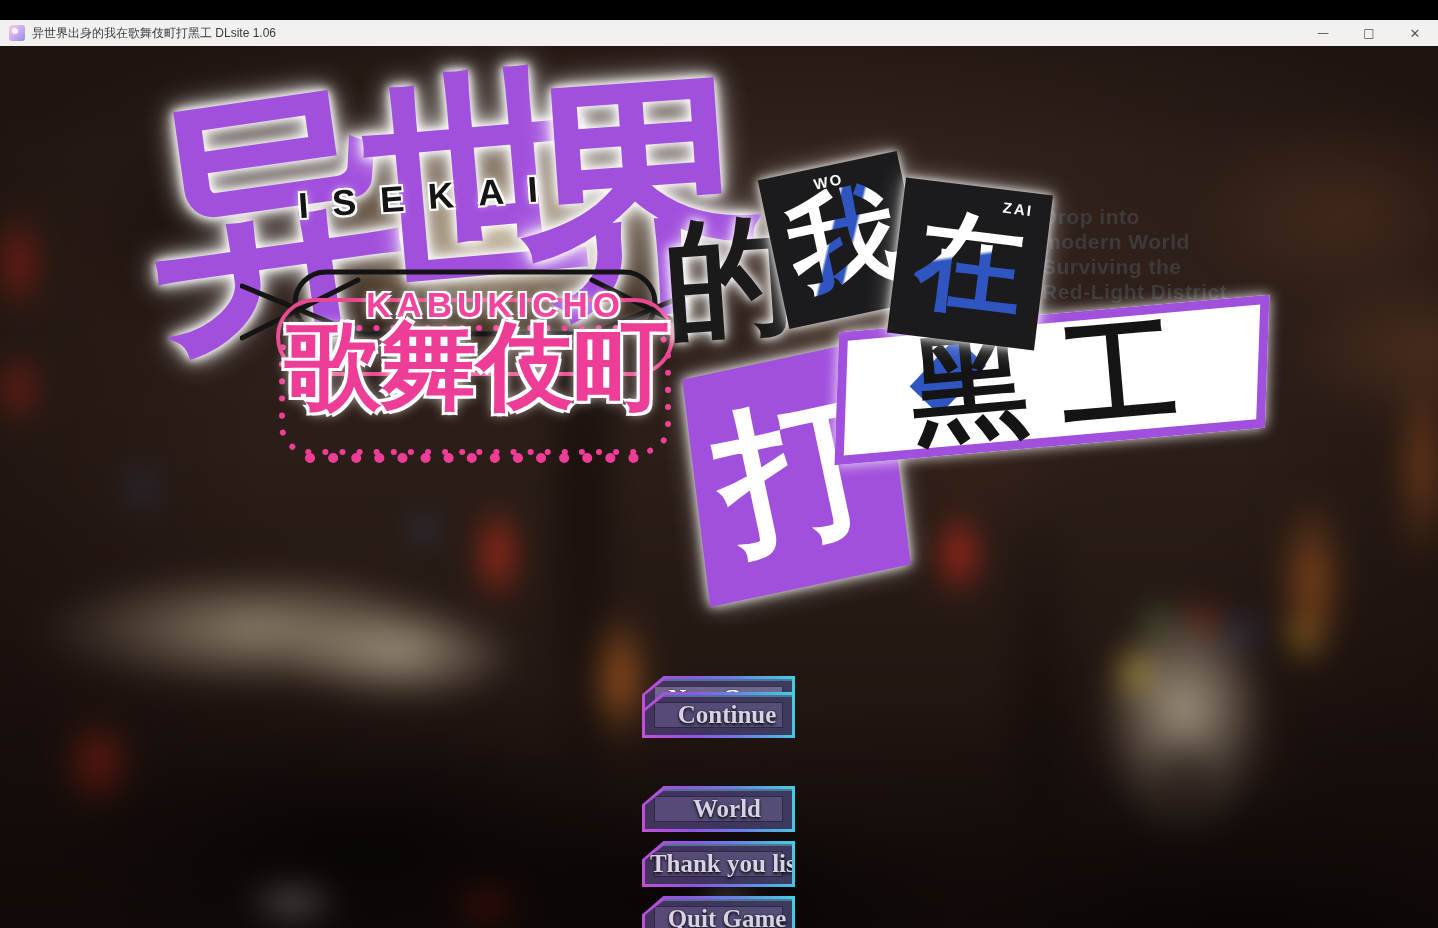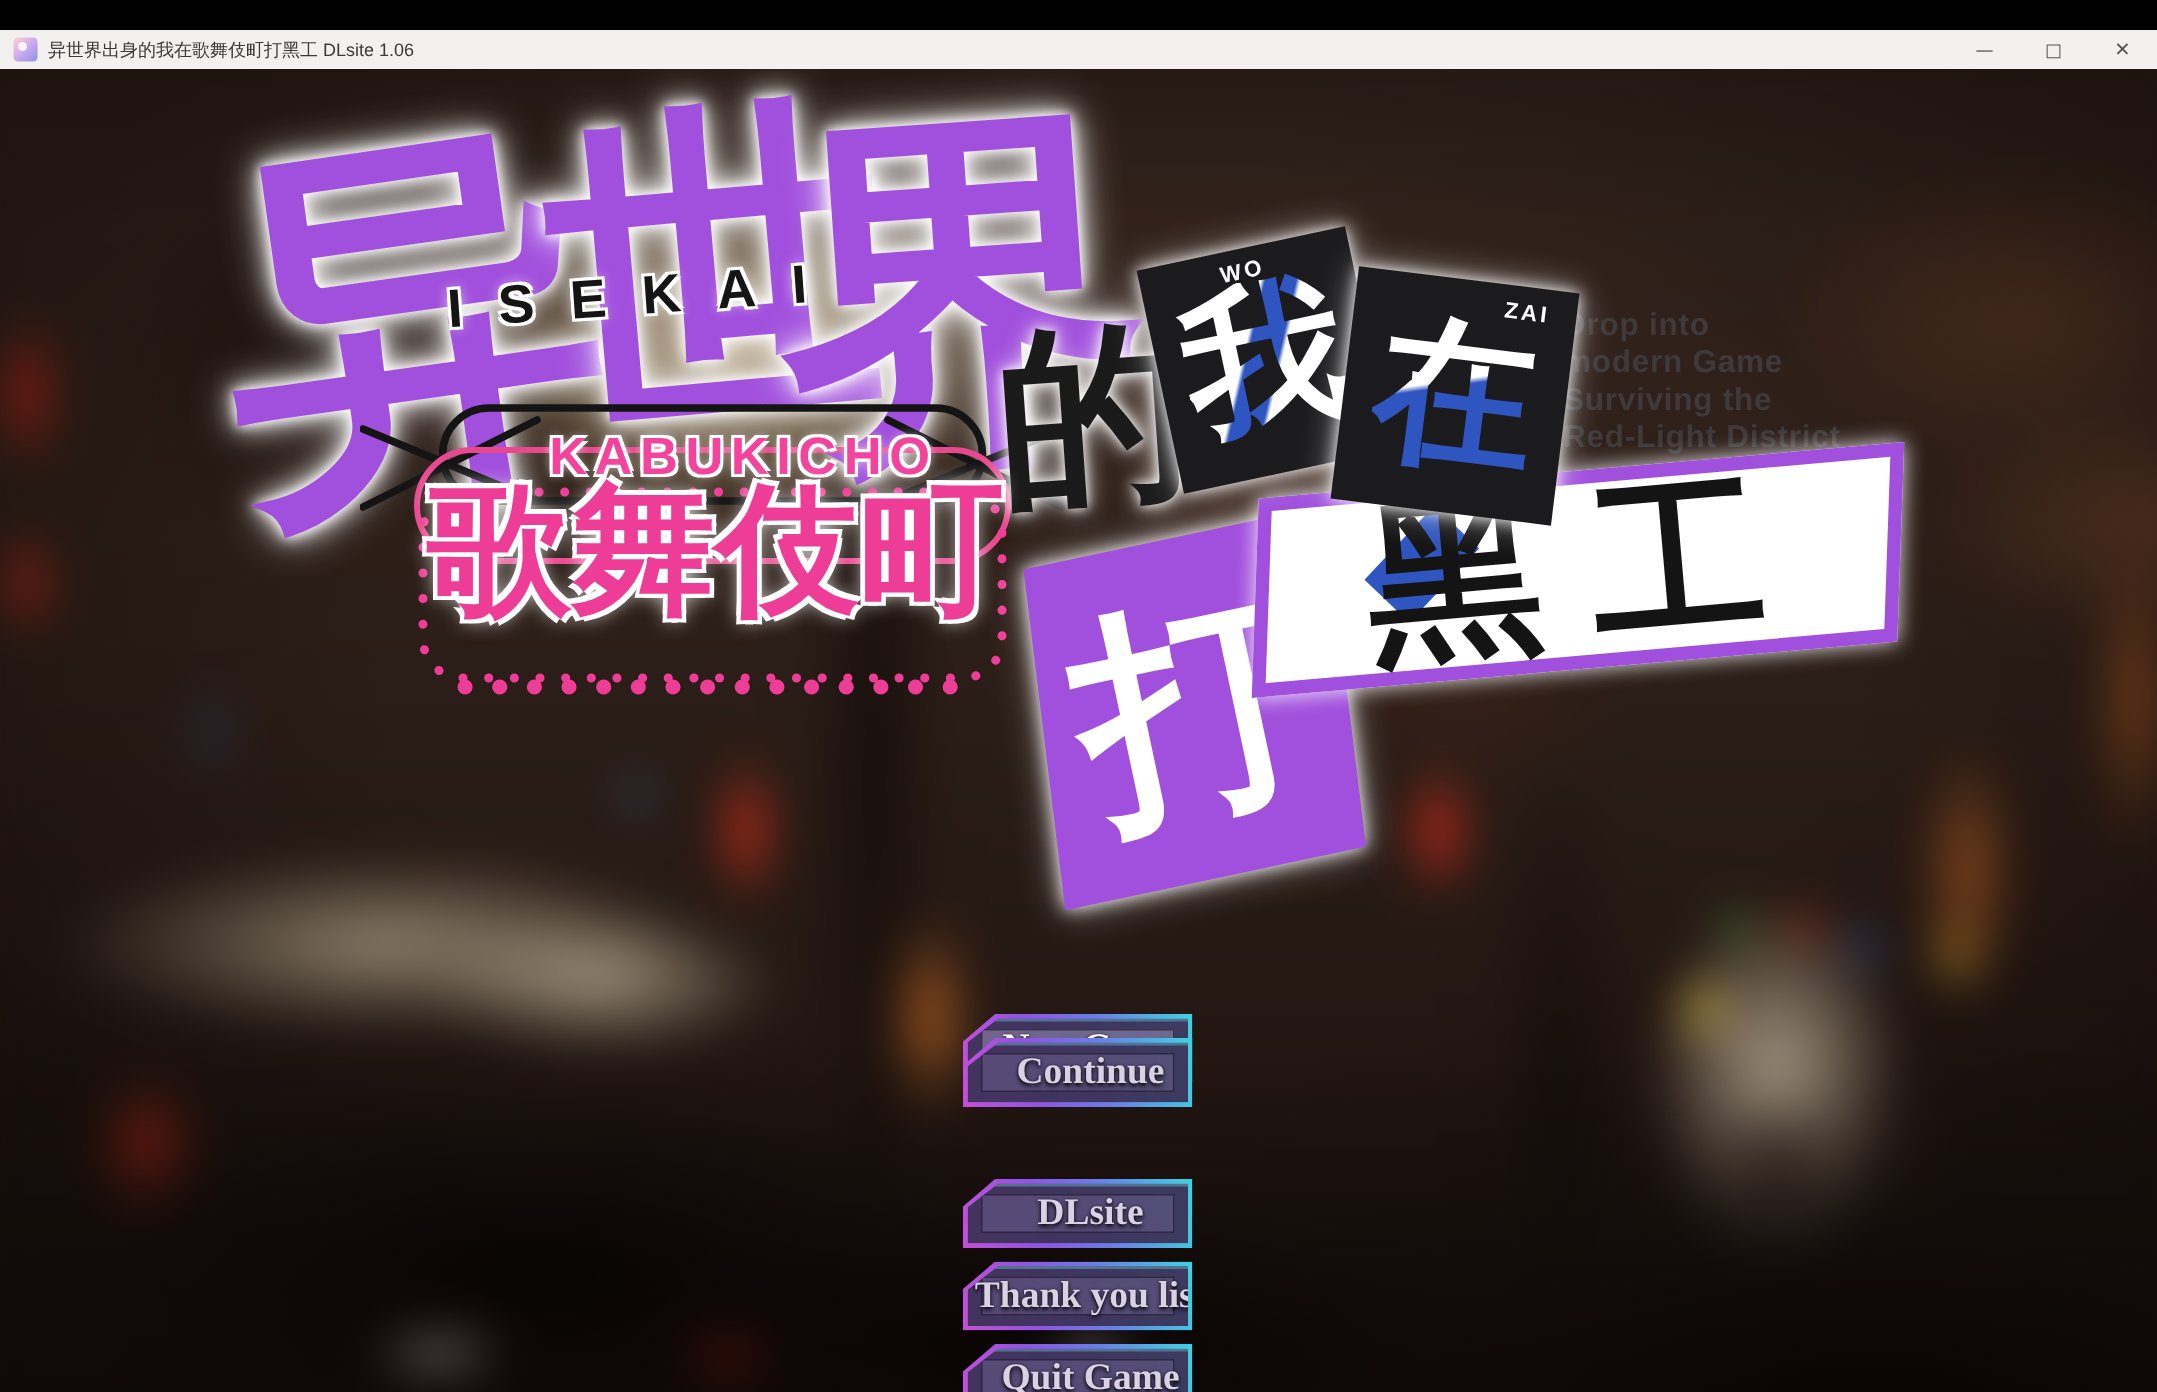--- a/index.html
+++ b/index.html
@@ -196,21 +196,21 @@
       <div class="banner-da">
         <span class="dchar">打</span>
       </div>
       <div class="banner-hei">
         <span class="diamond"></span>
         <span class="hchar">黑工</span>
       </div>
 
       <div class="tagline">
         <div>Drop into</div>
-        <div>modern Game</div>
+        <div>modern World</div>
         <div>Surviving the</div>
         <div>Red-Light District</div>
       </div>
     </div>
 
     <nav class="menu">
       <div class="menu-btn mb0 sel">
         <div class="btn-body">
           <div class="btn-fill"></div>
           <span class="btn-label">New Game</span>
@@ -218,21 +218,21 @@
       </div>
       <div class="menu-btn mb1">
         <div class="btn-body">
           <div class="btn-fill"></div>
           <span class="btn-label">Continue</span>
         </div>
       </div>
       <div class="menu-btn mb2">
         <div class="btn-body">
           <div class="btn-fill"></div>
-          <span class="btn-label">DLsite</span>
+          <span class="btn-label">World</span>
         </div>
       </div>
       <div class="menu-btn mb3">
         <div class="btn-body">
           <div class="btn-fill"></div>
           <span class="btn-label">Thank you list</span>
         </div>
       </div>
       <div class="menu-btn mb4">
         <div class="btn-body">

